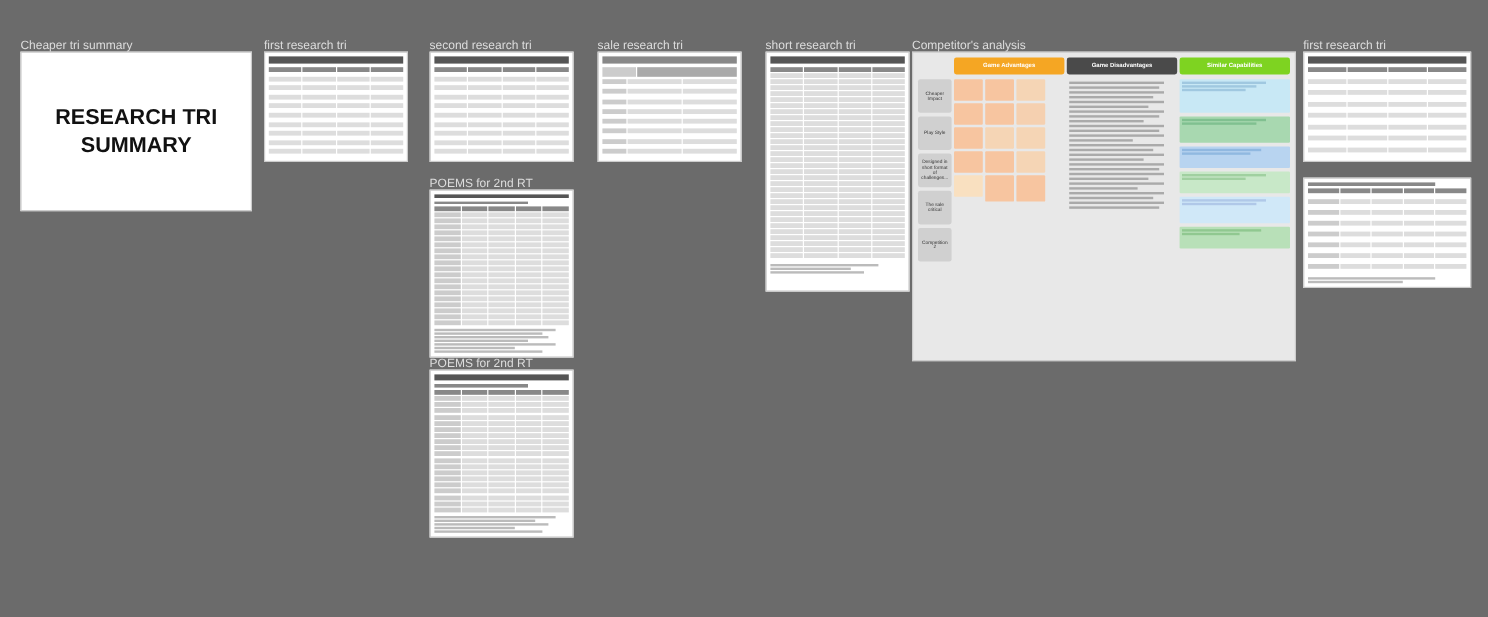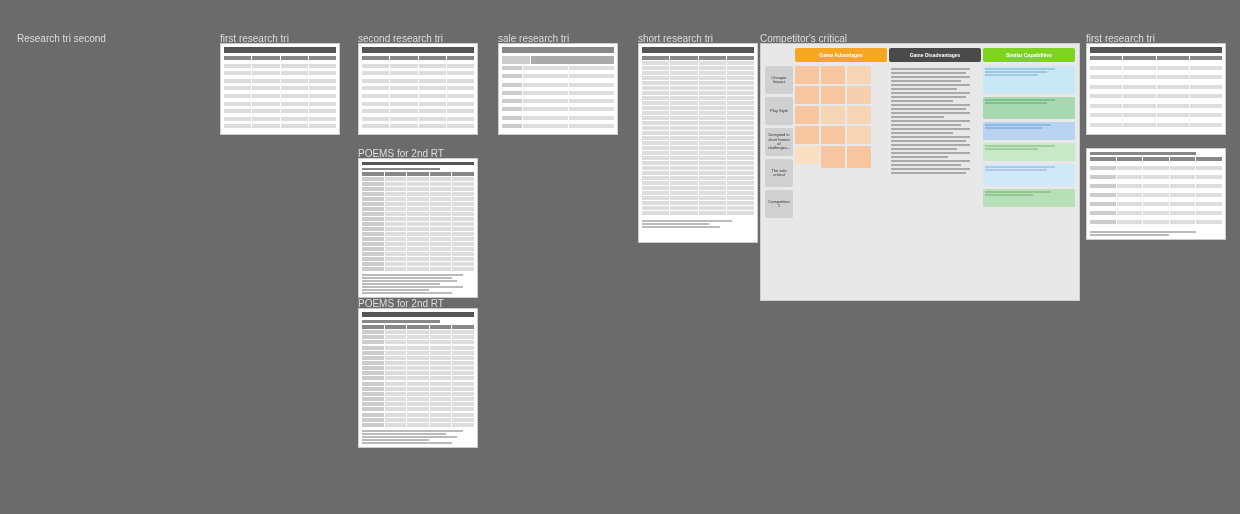--- a/index.html
+++ b/index.html
@@ -52,22 +52,25 @@
       background: white;
       border: 1px solid #ccc;
       overflow: hidden;
     }
   </style>
 </head>
 <body>
 
 <div class="canvas">
 
-  <span class="card-label" style="left:17px; top:33px;">Research tri second</span>
-
+  <span class="card-label" style="left:17px; top:33px;">Cheaper tri summary</span>
+
+  <div class="card summary-card">
+    <div class="summary-card-text">RESEARCH TRI<br>SUMMARY</div>
+  </div>
 
   <span class="card-label" style="left:220px; top:33px;">first research tri</span>
 
   <div class="card doc-card" style="left:220px; top:43px; width:120px; height:92px;">
     <div style="padding:3px; height:100%; display:flex; flex-direction:column; gap:1px;">
       <div style="height:6px; background:#555; margin-bottom:2px;"></div>
       <div style="display:grid; grid-template-columns: repeat(4,1fr); gap:1px; flex:1;">
         <div style="background:#888; height:4px;"></div>
           <div style="background:#888; height:4px;"></div>
           <div style="background:#888; height:4px;"></div>
@@ -336,21 +339,21 @@
           <div style="background:#ddd; height:4px;"></div>
       </div>
       <div style="margin-top:4px; display:flex; flex-direction:column; gap:1px;">
         <div style="height:2px; background:#bbb; width:80%;"></div>
         <div style="height:2px; background:#bbb; width:60%;"></div>
         <div style="height:2px; background:#bbb; width:70%;"></div>
       </div>
     </div>
   </div>
 
-  <span class="card-label" style="left:760px; top:33px;">Competitor's critical</span>
+  <span class="card-label" style="left:760px; top:33px;">Competitor's analysis</span>
 
   <div style="position:absolute; left:760px; top:43px; width:320px; height:258px; background:#e8e8e8; border:1px solid #ccc;">
 
     <div style="display:flex; gap:2px; padding:4px 4px 2px 4px; height:20px;">
       <div style="width:28px;"></div>
       <div style="flex:1; background:#f5a623; display:flex; align-items:center; justify-content:center; border-radius:2px;">
         <span style="font-size:5px; font-weight:bold; color:white;">Game Advantages</span>
       </div>
       <div style="flex:1; background:#4a4a4a; display:flex; align-items:center; justify-content:center; border-radius:2px;">
         <span style="font-size:5px; font-weight:bold; color:white;">Game Disadvantages</span>

